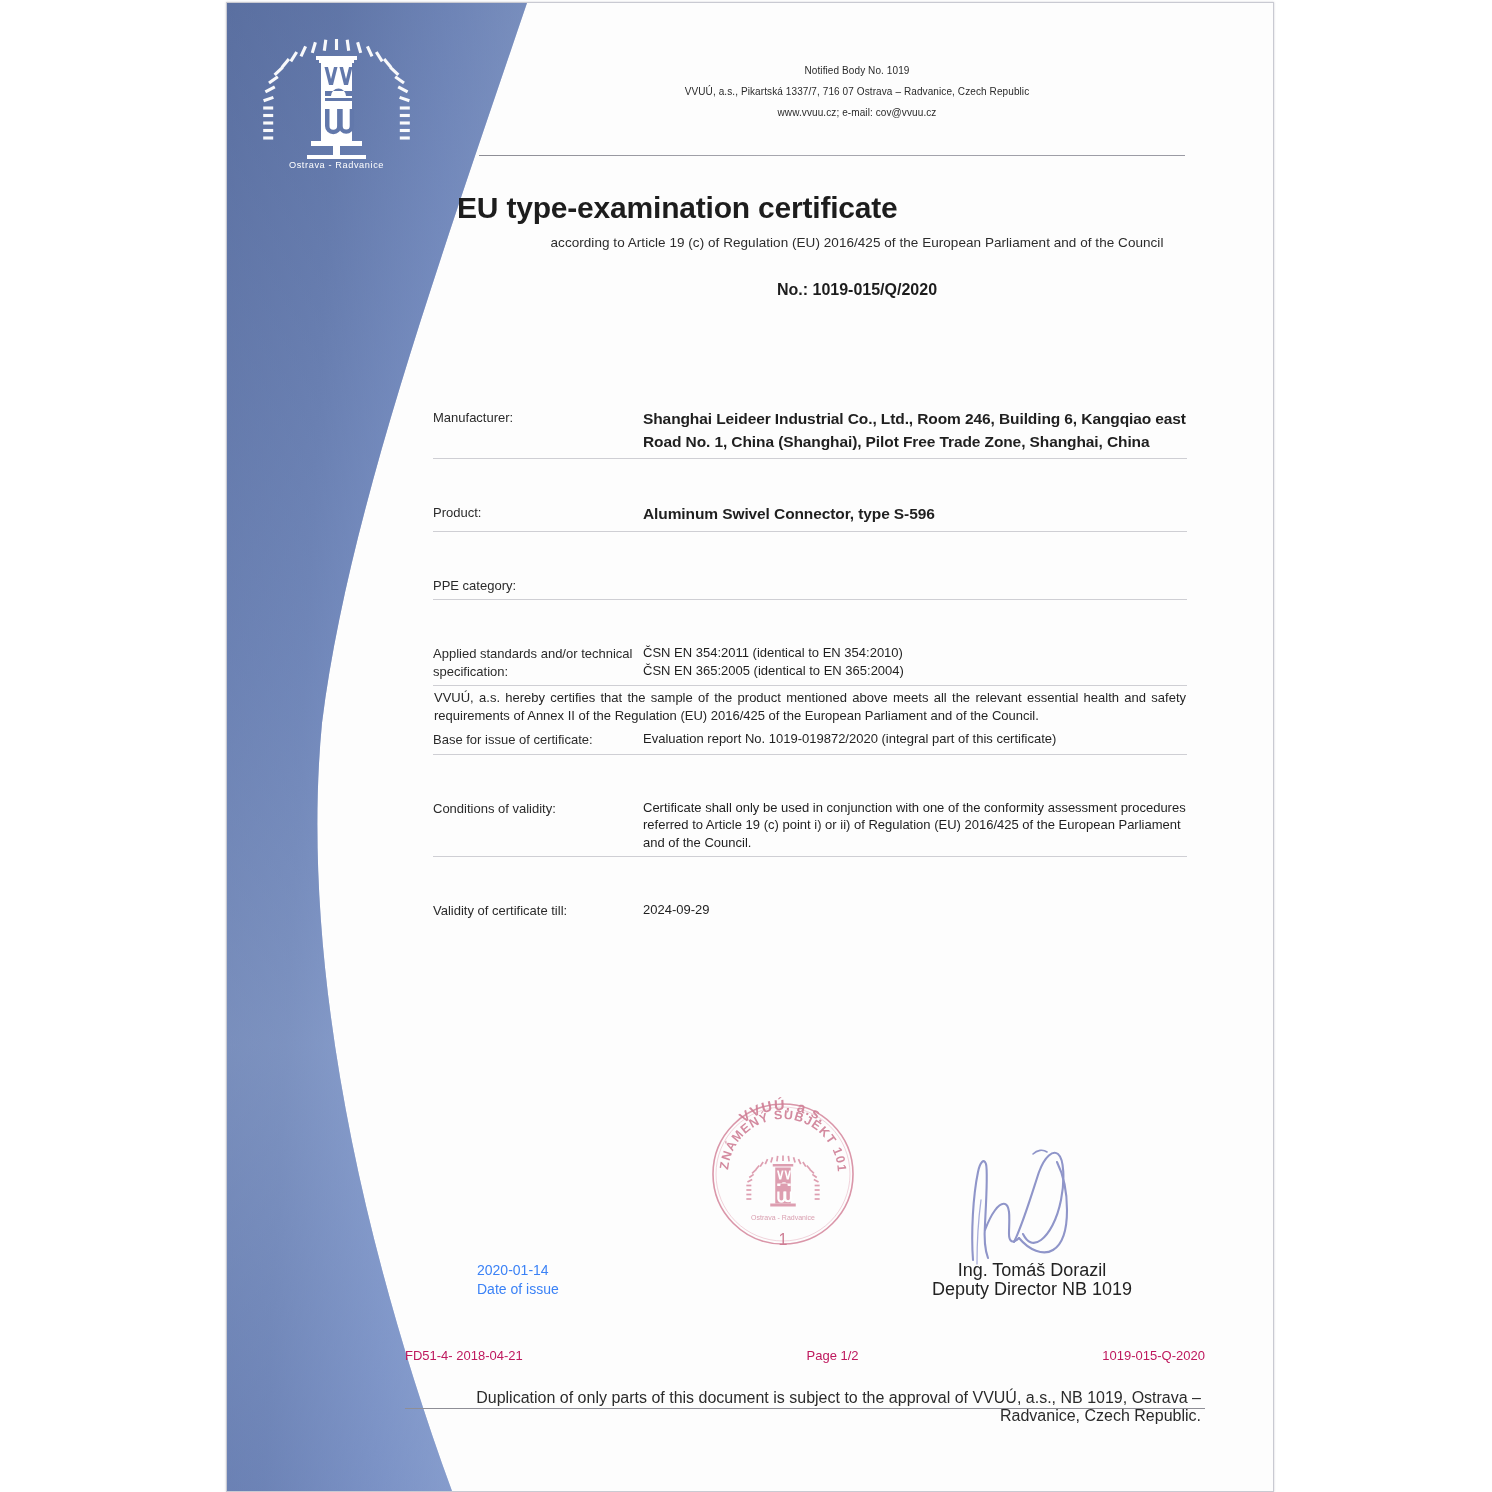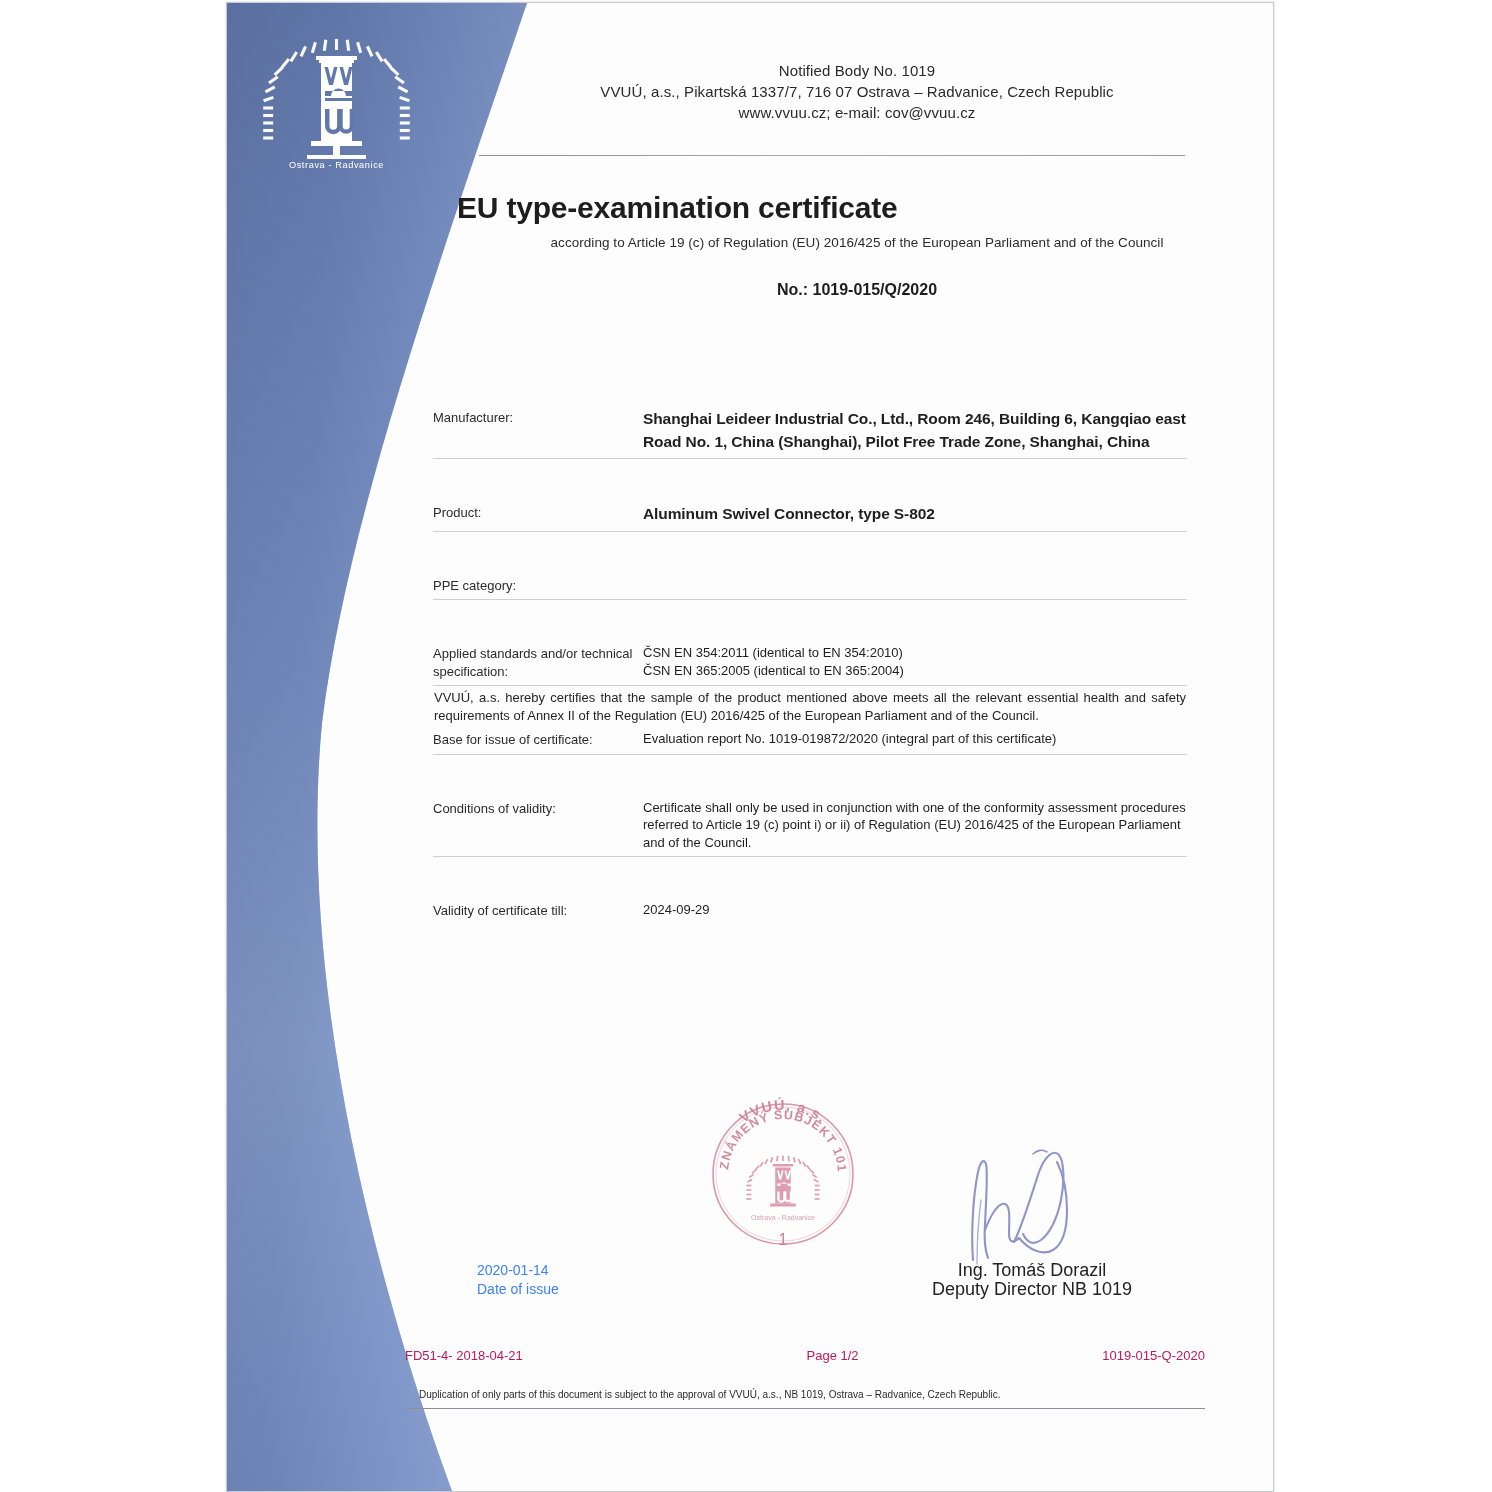--- a/index.html
+++ b/index.html
@@ -55,21 +55,21 @@
     height: 150px;
   }
 
   
   .hdr {
     position: absolute;
     left: 250px;
     width: 760px;
     text-align: center;
     color: #2a2a2a;
-    font-size: 15px;
+    font-size: 10px;
     line-height: 19px;
     letter-spacing: .1px;
   }
   #hdr-line1 { top: 58px; }
   #hdr-line2 { top: 79px; }
   #hdr-line3 { top: 100px; }
 
   #hdr-rule {
     position: absolute;
     left: 252px;
@@ -195,25 +195,25 @@
     width: 270px;
     text-align: center;
     font-size: 18px;
     line-height: 19px;
     color: #232323;
   }
 
   
   #footer-note {
     position: absolute;
-    left: 192px;
+    left: 174px;
     top: 1386px;
     width: 800px;
-    text-align: left;
-    font-size: 10px;
+    text-align: right;
+    font-size: 16px;
     color: #2b2b2b;
   }
   #footer-rule {
     position: absolute;
     left: 178px;
     top: 1405px;
     width: 800px;
     height: 1px;
     background: #8e8e96;
   }
@@ -328,21 +328,21 @@
 
     <div id="table">
 
       <div class="trow first">
         <div class="tlabel">Manufacturer:</div>
         <div class="tvalue bold">Shanghai Leideer Industrial Co., Ltd., Room 246, Building 6, Kangqiao east Road No. 1, China (Shanghai), Pilot Free Trade Zone, Shanghai, China</div>
       </div>
 
       <div class="trow">
         <div class="tlabel">Product:</div>
-        <div class="tvalue bold">Aluminum Swivel Connector, type S-802</div>
+        <div class="tvalue bold">Aluminum Swivel Connector, type S-596</div>
       </div>
 
       <div class="trow">
         <div class="tlabel">PPE category:</div>
       </div>
 
       <div class="trow">
         <div class="tlabel">Applied standards and/or technical specification:</div>
         <div class="tvalue">
           <span class="sub">ČSN EN 354:2011 (identical to EN 354:2010)</span>

